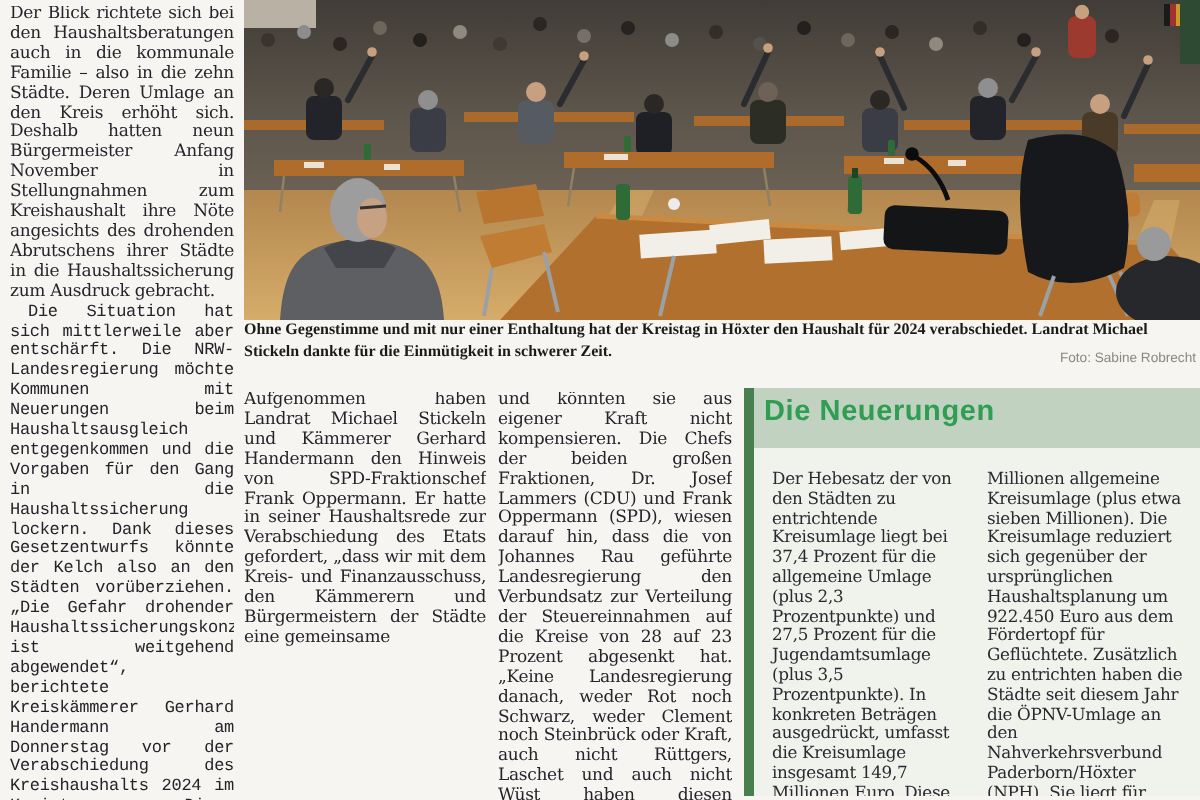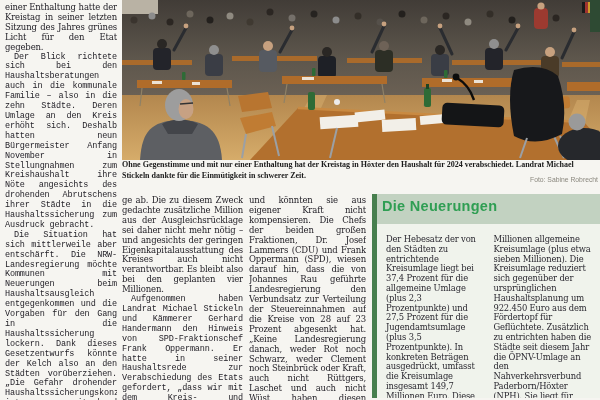--- a/index.html
+++ b/index.html
@@ -42,21 +42,20 @@
   }
   .infobox-body { position:absolute; left:5px; top:30px; width:223px; bottom:0; display:flex; gap:9px; padding:11px 8px 0 9px; box-sizing:border-box; }
   .infobox-col { margin:0; width:50%; font-size:8.4px; line-height:9.8px; letter-spacing:-0.15px; text-align:left; color:#2a2830; }
 </style>
 </head>
 <body>
 
 <div class="page">
 
   <div class="col left-col">
-    <p>einer Enthaltung hatte der Kreistag in seiner letzten Sitzung des Jahres grünes Licht für den Etat gegeben.</p>
     <p>Der Blick richtete sich bei den Haushaltsberatungen auch in die kommunale Familie – also in die zehn Städte. Deren Umlage an den Kreis erhöht sich. Deshalb hatten neun Bürgermeister Anfang November in Stellungnahmen zum Kreishaushalt ihre Nöte angesichts des drohenden Abrutschens ihrer Städte in die Haushaltssicherung zum Ausdruck gebracht.</p>
     <p>Die Situation hat sich mittlerweile aber entschärft. Die NRW-Landesregierung möchte Kommunen mit Neuerungen beim Haushaltsausgleich entgegenkommen und die Vorgaben für den Gang in die Haushaltssicherung lockern. Dank dieses Gesetzentwurfs könnte der Kelch also an den Städten vorüberziehen. „Die Gefahr drohender Haushaltssicherungskonzepte ist weitgehend abgewendet“, berichtete Kreiskämmerer Gerhard Handermann am Donnerstag vor der Verabschiedung des Kreishaushalts 2024 im Kreistag. Diese Einschätzung beruhe auf einer Abfrage bei den Städten, ergänzte er.</p>
 
   </div>
 
   <figure class="photo">
     <svg width="478" height="160" viewBox="0 0 478 160" xmlns="http://www.w3.org/2000/svg">
       <defs>
         <linearGradient id="wall" x1="0" y1="0" x2="0" y2="1">
           <stop offset="0" stop-color="#413c37"></stop>
@@ -219,21 +218,20 @@
         <ellipse cx="462" cy="146" rx="26" ry="18" fill="#26282c"></ellipse>
         <circle cx="455" cy="122" r="8.5" fill="#9a9a9a"></circle>
       </g>
     </svg>
   </figure>
 
   <div class="caption">Ohne Gegenstimme und mit nur einer Enthaltung hat der Kreistag in Höxter den Haushalt für 2024 verabschiedet. Landrat Michael Stickeln dankte für die Einmütigkeit in schwerer Zeit.</div>
   <div class="credit">Foto: Sabine Robrecht</div>
 
   <div class="col col2">
-    <p>ge ab. Die zu diesem Zweck gedachte zusätzliche Million aus der Ausgleichsrücklage sei daher nicht mehr nötig – und angesichts der geringen Eigenkapitalausstattung des Kreises auch nicht verantwortbar. Es bleibt also bei den geplanten vier Millionen.</p>
     <p>Aufgenommen haben Landrat Michael Stickeln und Kämmerer Gerhard Handermann den Hinweis von SPD-Fraktionschef Frank Oppermann. Er hatte in seiner Haushaltsrede zur Verabschiedung des Etats gefordert, „dass wir mit dem Kreis- und Finanzausschuss, den Kämmerern und Bürgermeistern der Städte eine gemeinsame</p>
   </div>
   <div class="col col3">
     <p>und könnten sie aus eigener Kraft nicht kompensieren. Die Chefs der beiden großen Fraktionen, Dr. Josef Lammers (CDU) und Frank Oppermann (SPD), wiesen darauf hin, dass die von Johannes Rau geführte Landesregierung den Verbundsatz zur Verteilung der Steuereinnahmen auf die Kreise von 28 auf 23 Prozent abgesenkt hat. „Keine Landesregierung danach, weder Rot noch Schwarz, weder Clement noch Steinbrück oder Kraft, auch nicht Rüttgers, Laschet und auch nicht Wüst haben diesen Missstand korrigiert“, konstatierte Oppermann.</p>
 
   </div>
 
   <aside class="infobox">
     <div class="infobox-bar"></div>
     <div class="infobox-band"></div>

